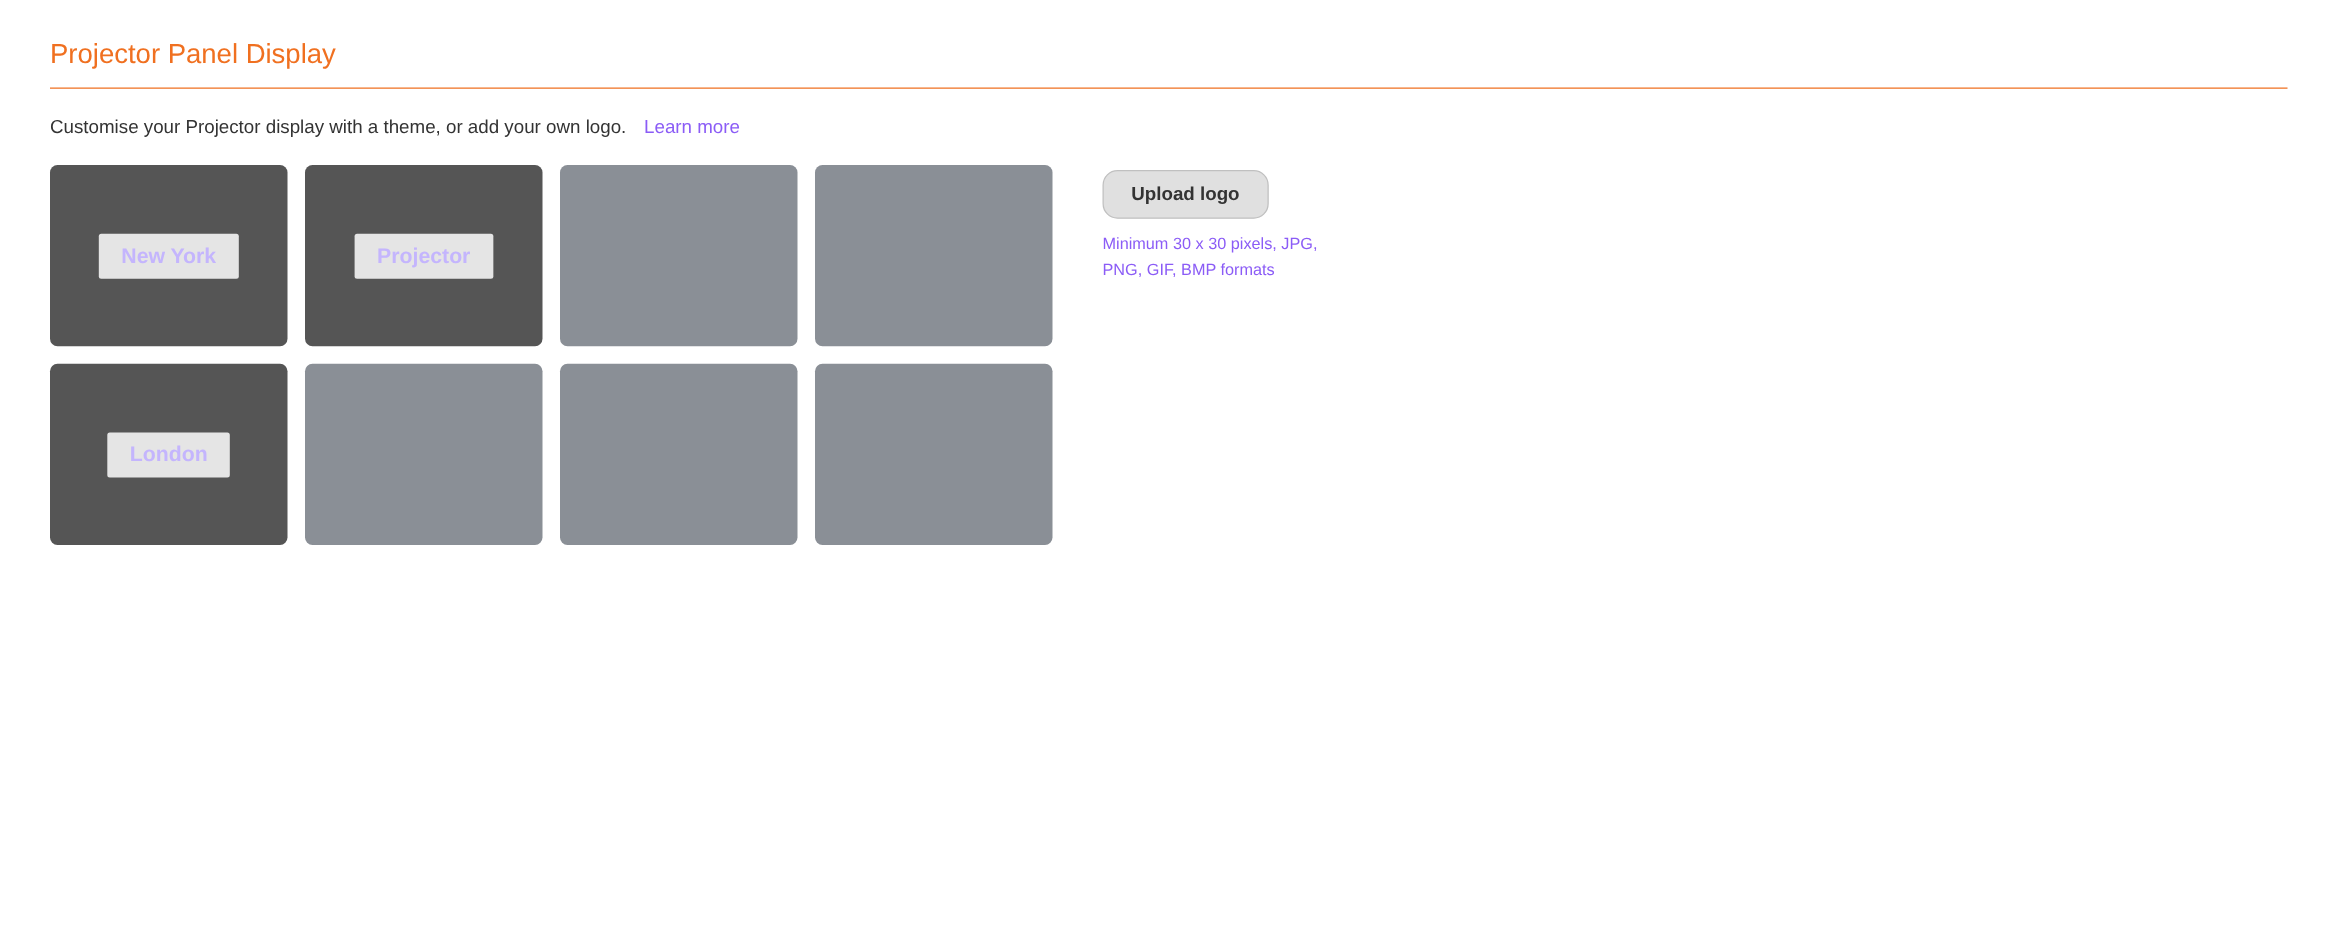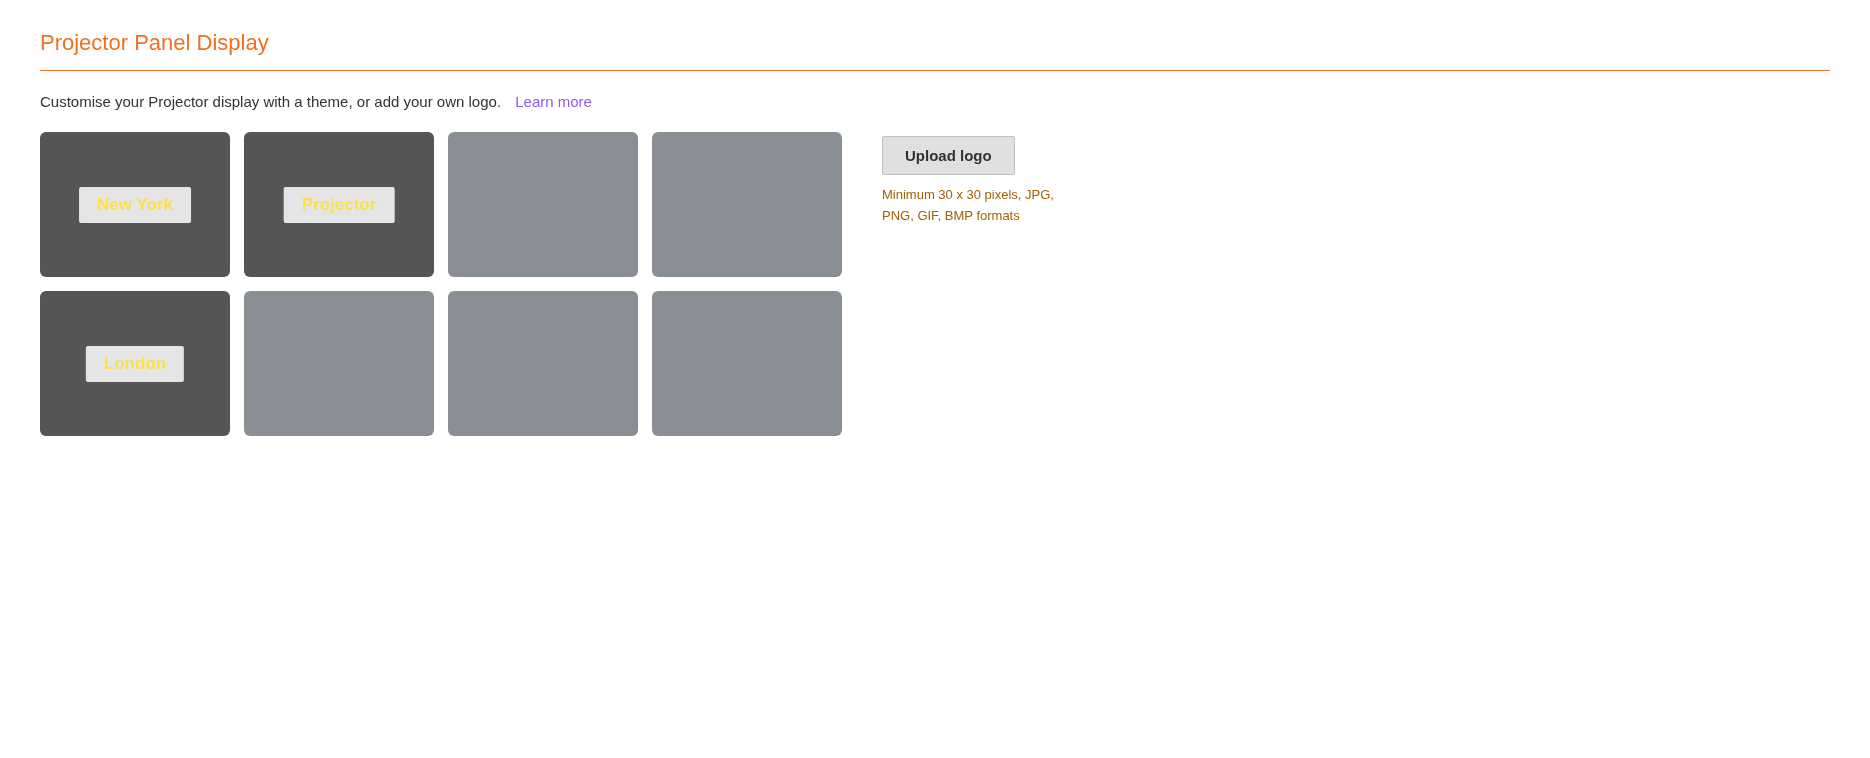--- a/index.html
+++ b/index.html
@@ -67,49 +67,49 @@
     }
     .card-label {
       position: absolute;
       top: 50%;
       left: 50%;
       transform: translate(-50%, -50%);
       background: rgba(255,255,255,0.85);
       padding: 8px 18px;
       font-size: 17px;
       font-weight: bold;
-      color: #fde047;
+      color: #c4b5fd;
       white-space: nowrap;
       border-radius: 2px;
     }
     .card-empty {
       background: #8a8f96;
       border-radius: 6px;
     }
     .upload-section {
       display: flex;
       flex-direction: column;
       align-items: flex-start;
       margin-top: 4px;
     }
     .upload-button {
       background: #e0e0e0;
       border: 1px solid #c0c0c0;
-      border-radius: 2px;
+      border-radius: 12px;
       padding: 10px 22px;
       font-size: 15px;
       font-weight: bold;
       color: #333;
       cursor: pointer;
       white-space: nowrap;
       margin-bottom: 10px;
     }
     .upload-hint {
       font-size: 13px;
-      color: #a16207;
+      color: #8b5cf6;
       line-height: 1.6;
       max-width: 180px;
     }
   </style>
 </head>
 <body>
 
 <h1 class="page-title">Projector Panel Display</h1>
 <hr class="divider">
 

